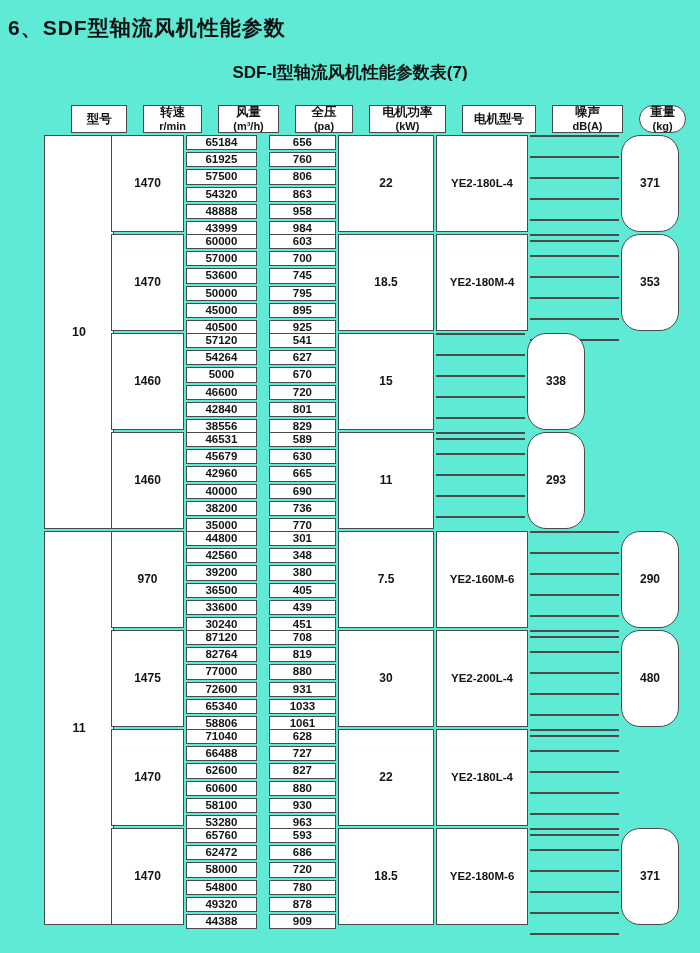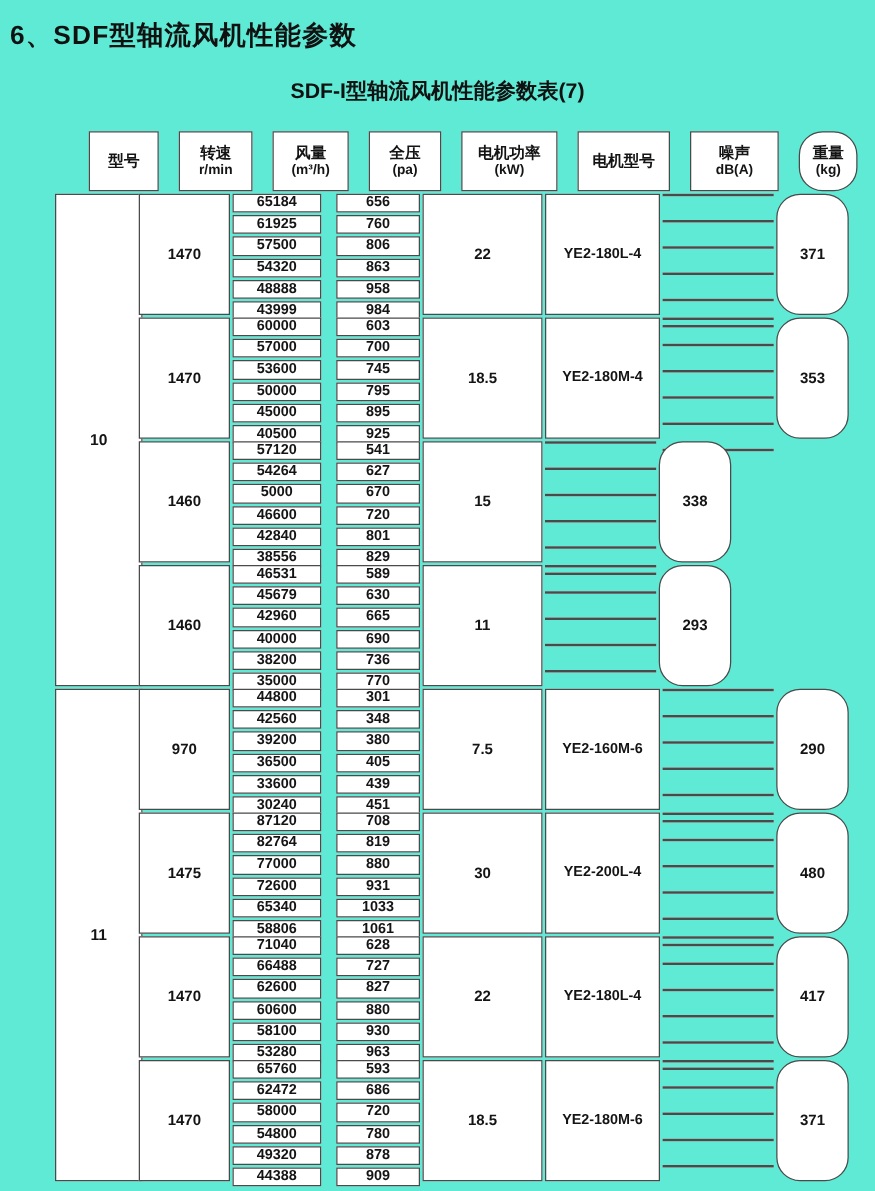--- a/index.html
+++ b/index.html
@@ -29,21 +29,21 @@
     display: flex; flex-direction: column; gap: 2px;
   }
   .cell {
     border: 1.5px solid #4a4a4a; background: #fff;
     display: flex; flex-direction: column;
     align-items: center; justify-content: center;
     font-weight: 700; line-height: 1.15;
     overflow: hidden; white-space: nowrap;
   }
   
-  .hdr { display: flex; gap: 16px; height: 48px; padding-left: 27px; }
+  .hdr { display: flex; gap: 16px; height: 28px; padding-left: 27px; }
   .hdr .cell { font-size: 12.5px; }
   .hdr .unit { font-size: 11px; margin-top: 1px; font-family: "Liberation Sans", sans-serif; }
 
   
   .tbody { display: flex; gap: 2px; }
   .model-col { display: flex; flex-direction: column; gap: 2px; width: 65px; }
   .model-cell { flex: 1; font-size: 12.5px; }
   .blocks-col { display: flex; flex-direction: column; gap: 2px; flex: 1; }
   .block { display: flex; gap: 2px; height: 97px; }
 
@@ -376,21 +376,20 @@
             <div class="cell c-power">22</div>
             <div class="cell c-motor">YE2-180L-4</div>
             <div class="noise-col">
               <div class="cell">91</div>
               <div class="cell">92</div>
               <div class="cell">93</div>
               <div class="cell">93</div>
               <div class="cell">93</div>
               <div class="cell">93</div>
             </div>
-            <div class="cell c-weight">417</div>
           </div>
           <div class="block">
             <div class="cell c-rpm">1470</div>
             <div class="fp-col">
               <div class="fp-row">
                 <div class="cell c-flow">65760</div>
                 <div class="cell c-press">593</div>
               </div>
               <div class="fp-row">
                 <div class="cell c-flow">62472</div>

